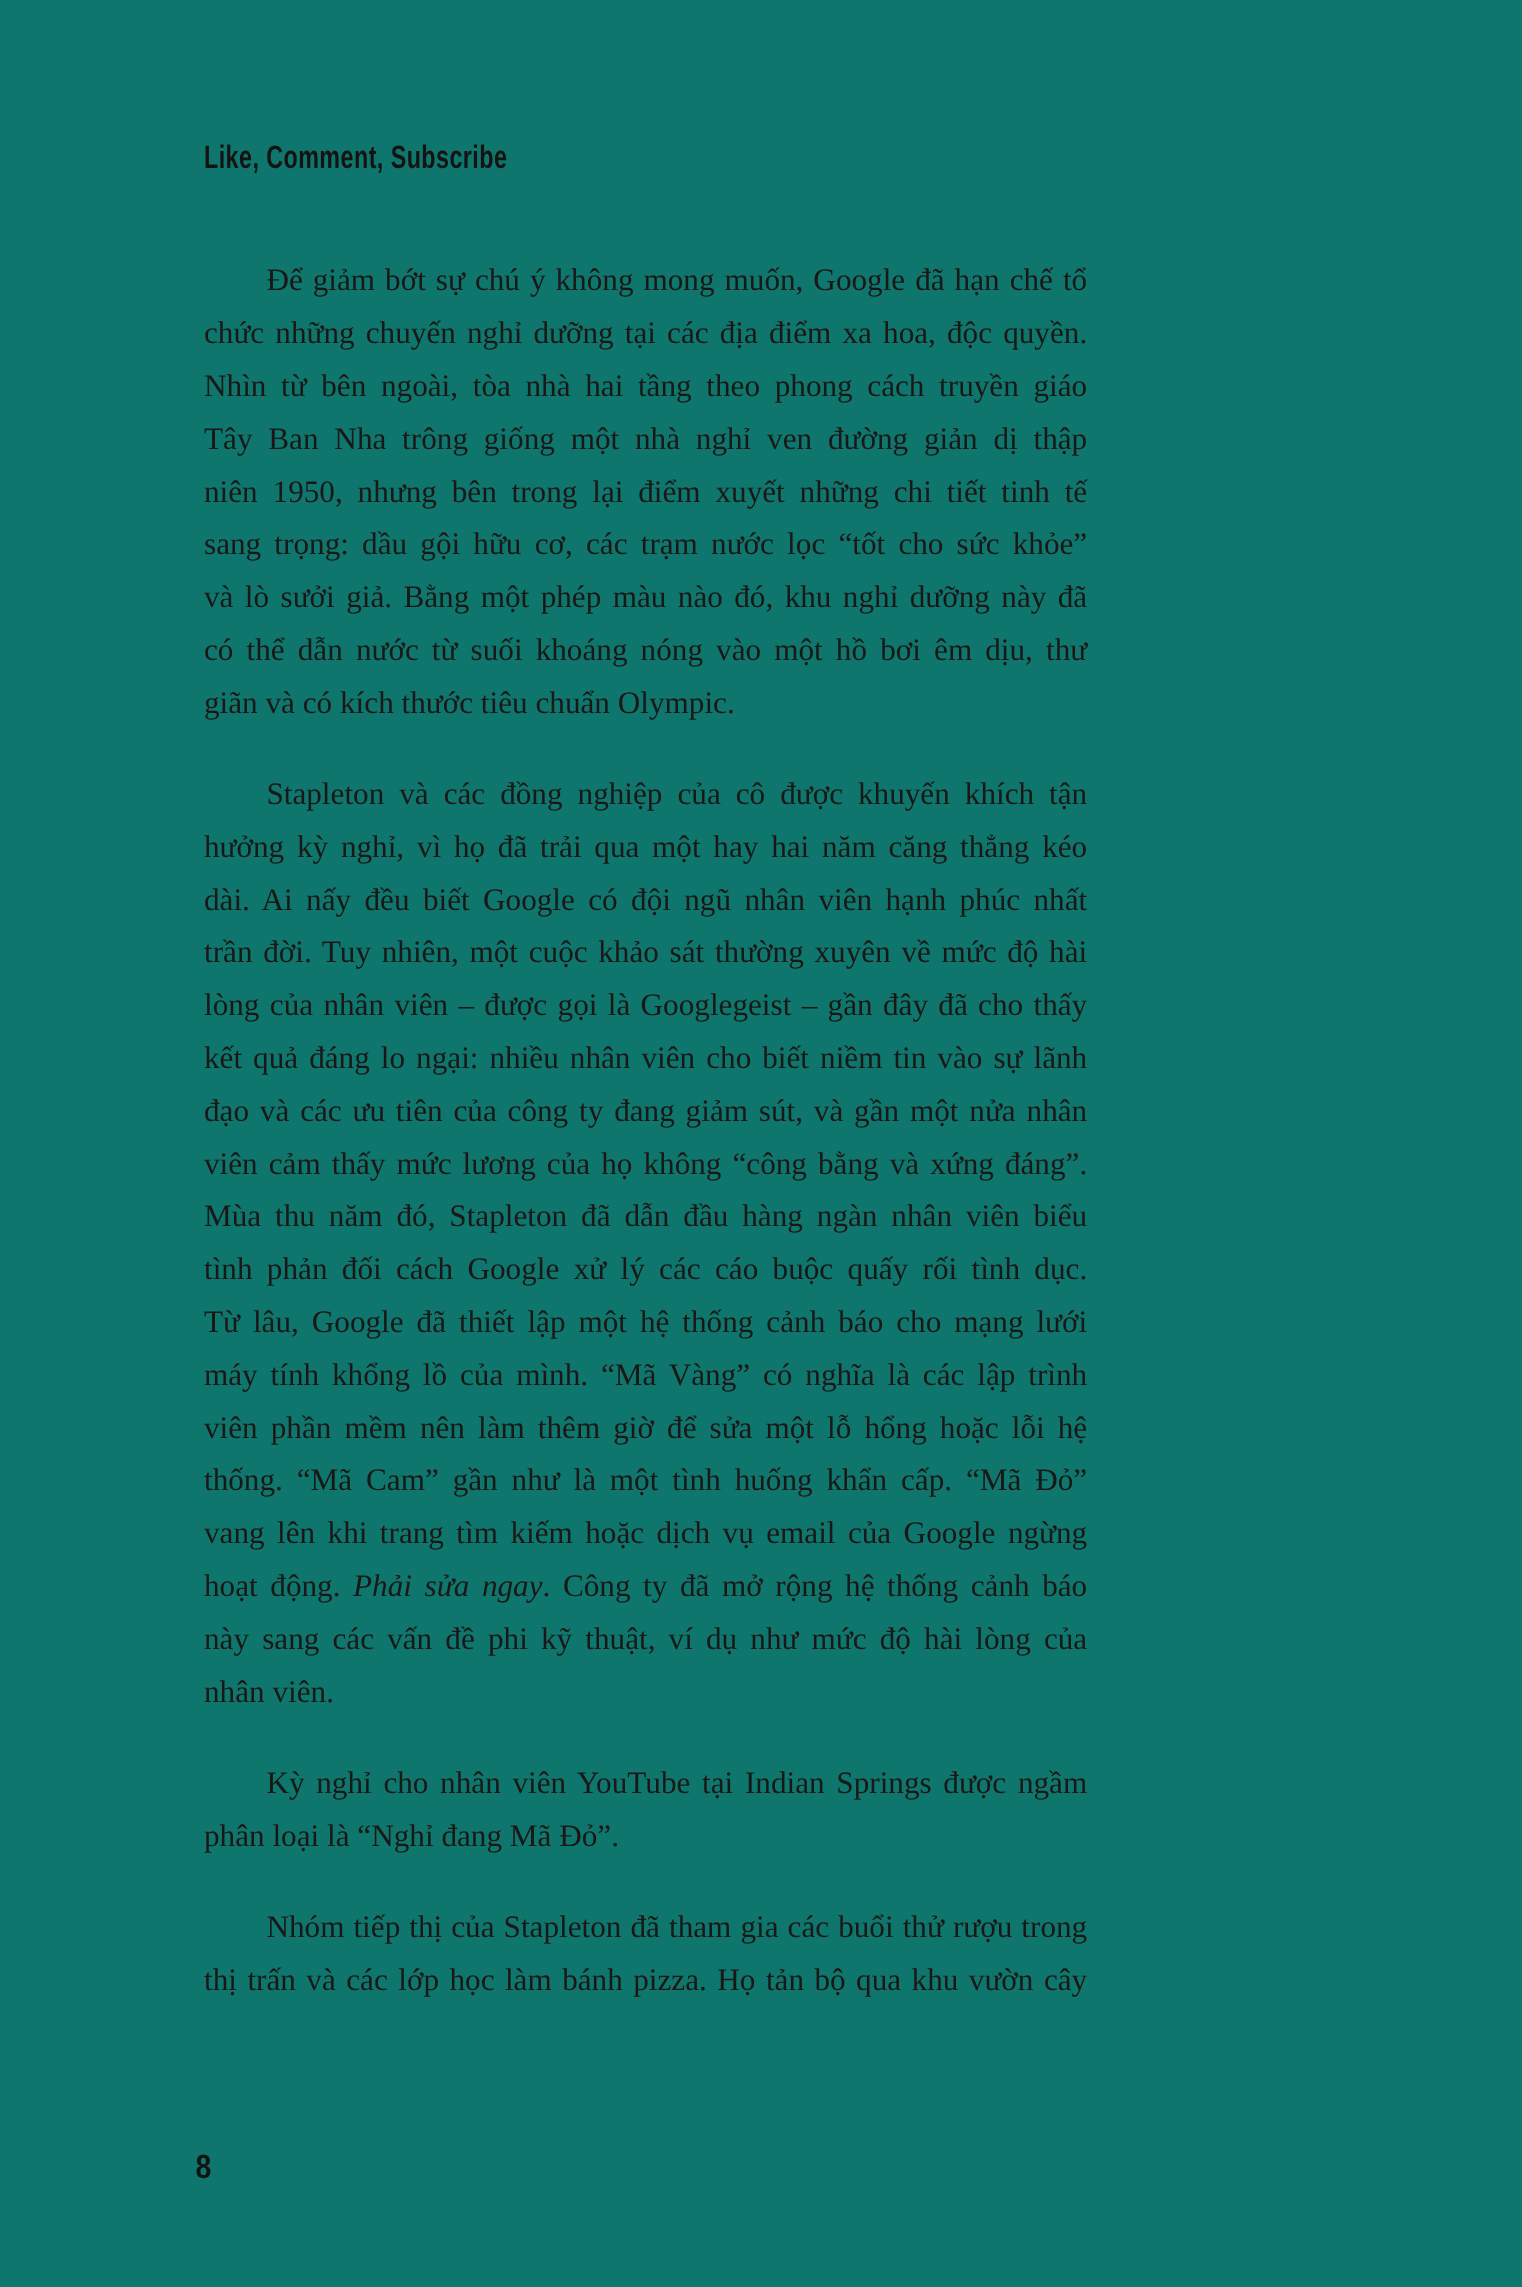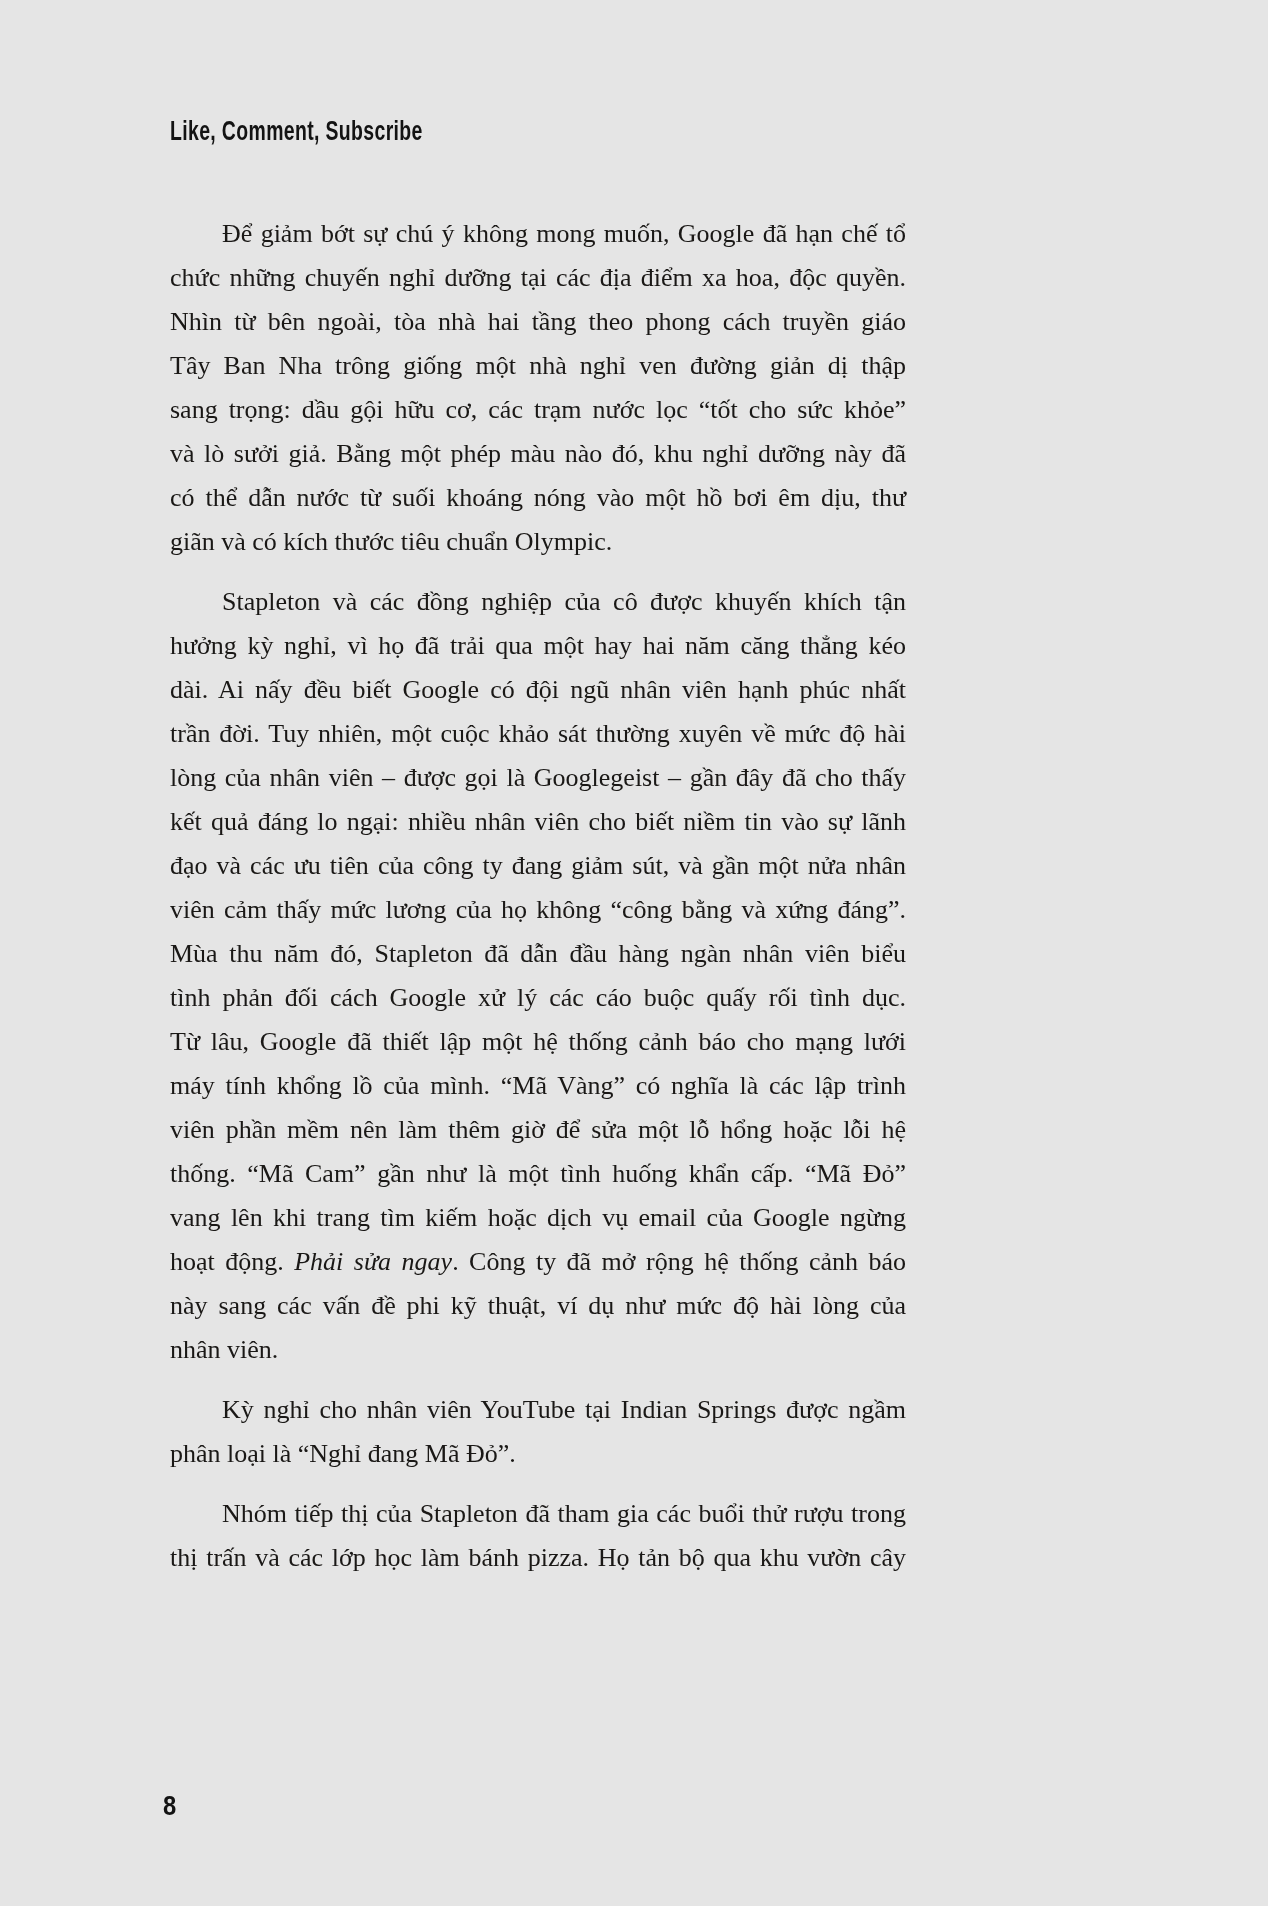--- a/index.html
+++ b/index.html
@@ -4,21 +4,21 @@
 <style>
   html, body {
     margin: 0;
     padding: 0;
     background: #ffffff;
   }
   .page {
     position: relative;
     width: 1268px;
     height: 1906px;
-    background: #e5e5e5;
+    background: #0f766e;
     color: #171513;
     font-family: "Liberation Serif", serif;
     overflow: hidden;
   }
   .running-header {
     position: absolute;
     left: 170px;
     top: 116px;
     font-family: "Liberation Sans", sans-serif;
     font-weight: 700;
@@ -35,21 +35,21 @@
   }
   .text-block {
     position: absolute;
     left: 170px;
     top: 212px;
     width: 736px;
     font-size: 26px;
     line-height: 44px;
     color: #1a1816;
   }
-  .para + .para { margin-top: 16px; }
+  .para + .para { margin-top: 32px; }
   .line {
     text-align: justify;
     text-align-last: justify;
     height: 44px;
   }
   .line.indent { padding-left: 52px; }
   .line.end { text-align-last: left; }
   .line em { font-style: italic; }
   .page-number {
     position: absolute;
@@ -74,20 +74,21 @@
   <div class="running-header">
     <span class="condensed">Like, Comment, Subscribe</span>
   </div>
 
   <div class="text-block">
     <div class="para">
         <div class="line indent">Để giảm bớt sự chú ý không mong muốn, Google đã hạn chế tổ</div>
         <div class="line">chức những chuyến nghỉ dưỡng tại các địa điểm xa hoa, độc quyền.</div>
         <div class="line">Nhìn từ bên ngoài, tòa nhà hai tầng theo phong cách truyền giáo</div>
         <div class="line">Tây Ban Nha trông giống một nhà nghỉ ven đường giản dị thập</div>
+        <div class="line">niên 1950, nhưng bên trong lại điểm xuyết những chi tiết tinh tế</div>
         <div class="line">sang trọng: dầu gội hữu cơ, các trạm nước lọc “tốt cho sức khỏe”</div>
         <div class="line">và lò sưởi giả. Bằng một phép màu nào đó, khu nghỉ dưỡng này đã</div>
         <div class="line">có thể dẫn nước từ suối khoáng nóng vào một hồ bơi êm dịu, thư</div>
         <div class="line end">giãn và có kích thước tiêu chuẩn Olympic.</div>
       </div>
     <div class="para">
         <div class="line indent">Stapleton và các đồng nghiệp của cô được khuyến khích tận</div>
         <div class="line">hưởng kỳ nghỉ, vì họ đã trải qua một hay hai năm căng thẳng kéo</div>
         <div class="line">dài. Ai nấy đều biết Google có đội ngũ nhân viên hạnh phúc nhất</div>
         <div class="line">trần đời. Tuy nhiên, một cuộc khảo sát thường xuyên về mức độ hài</div>

